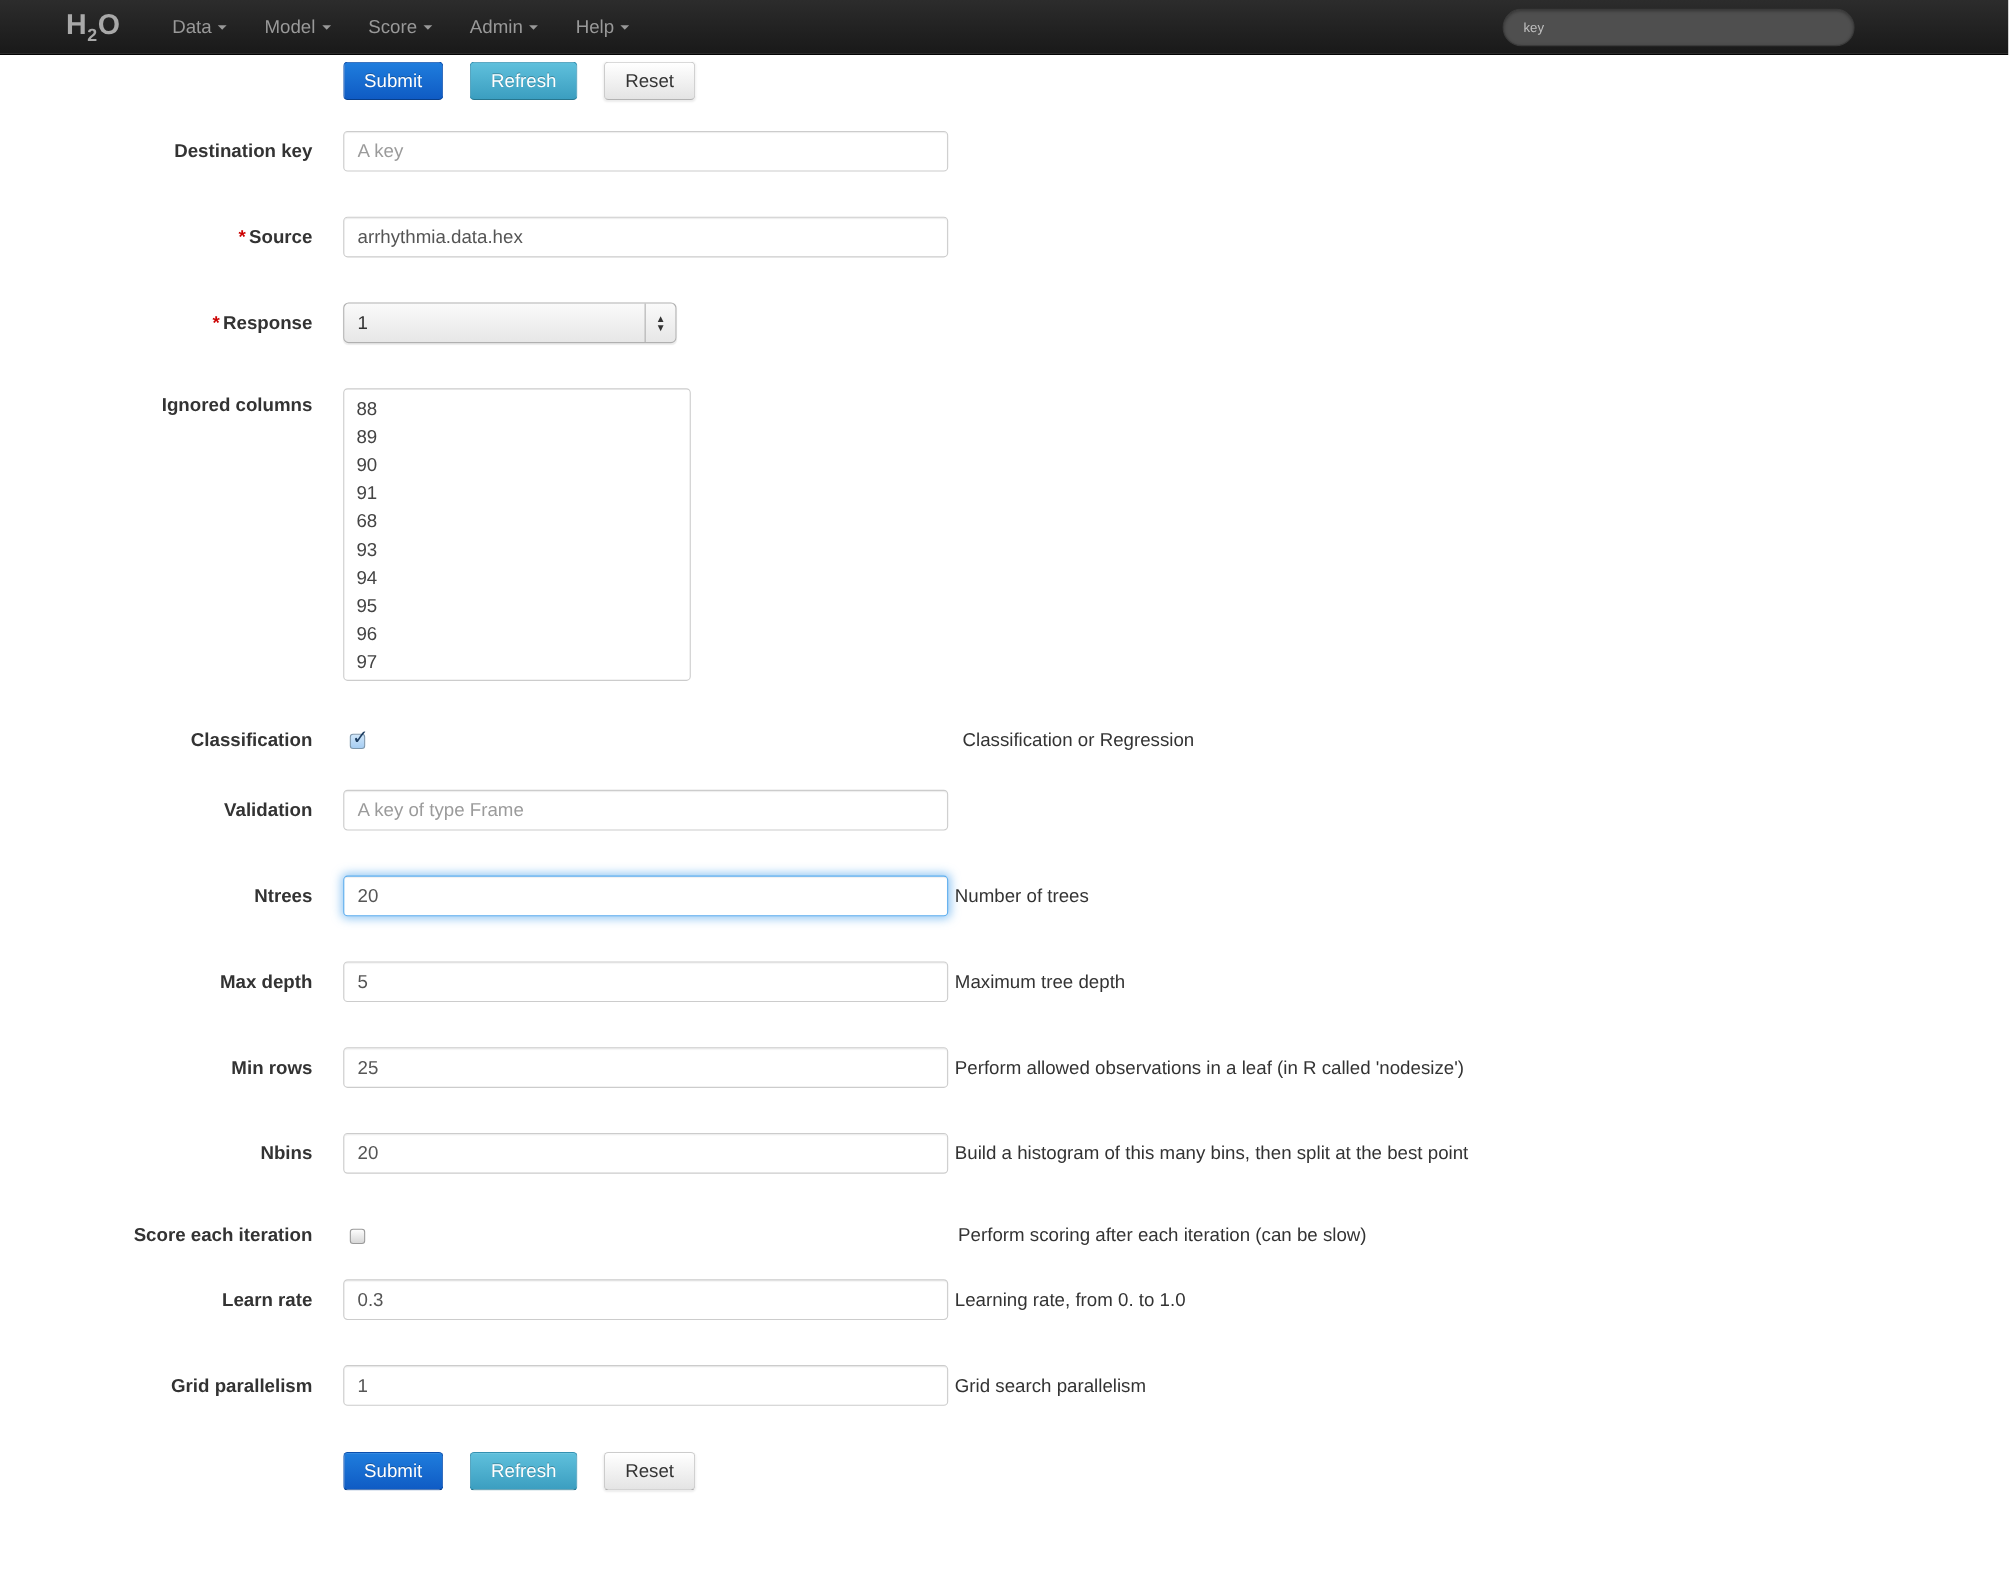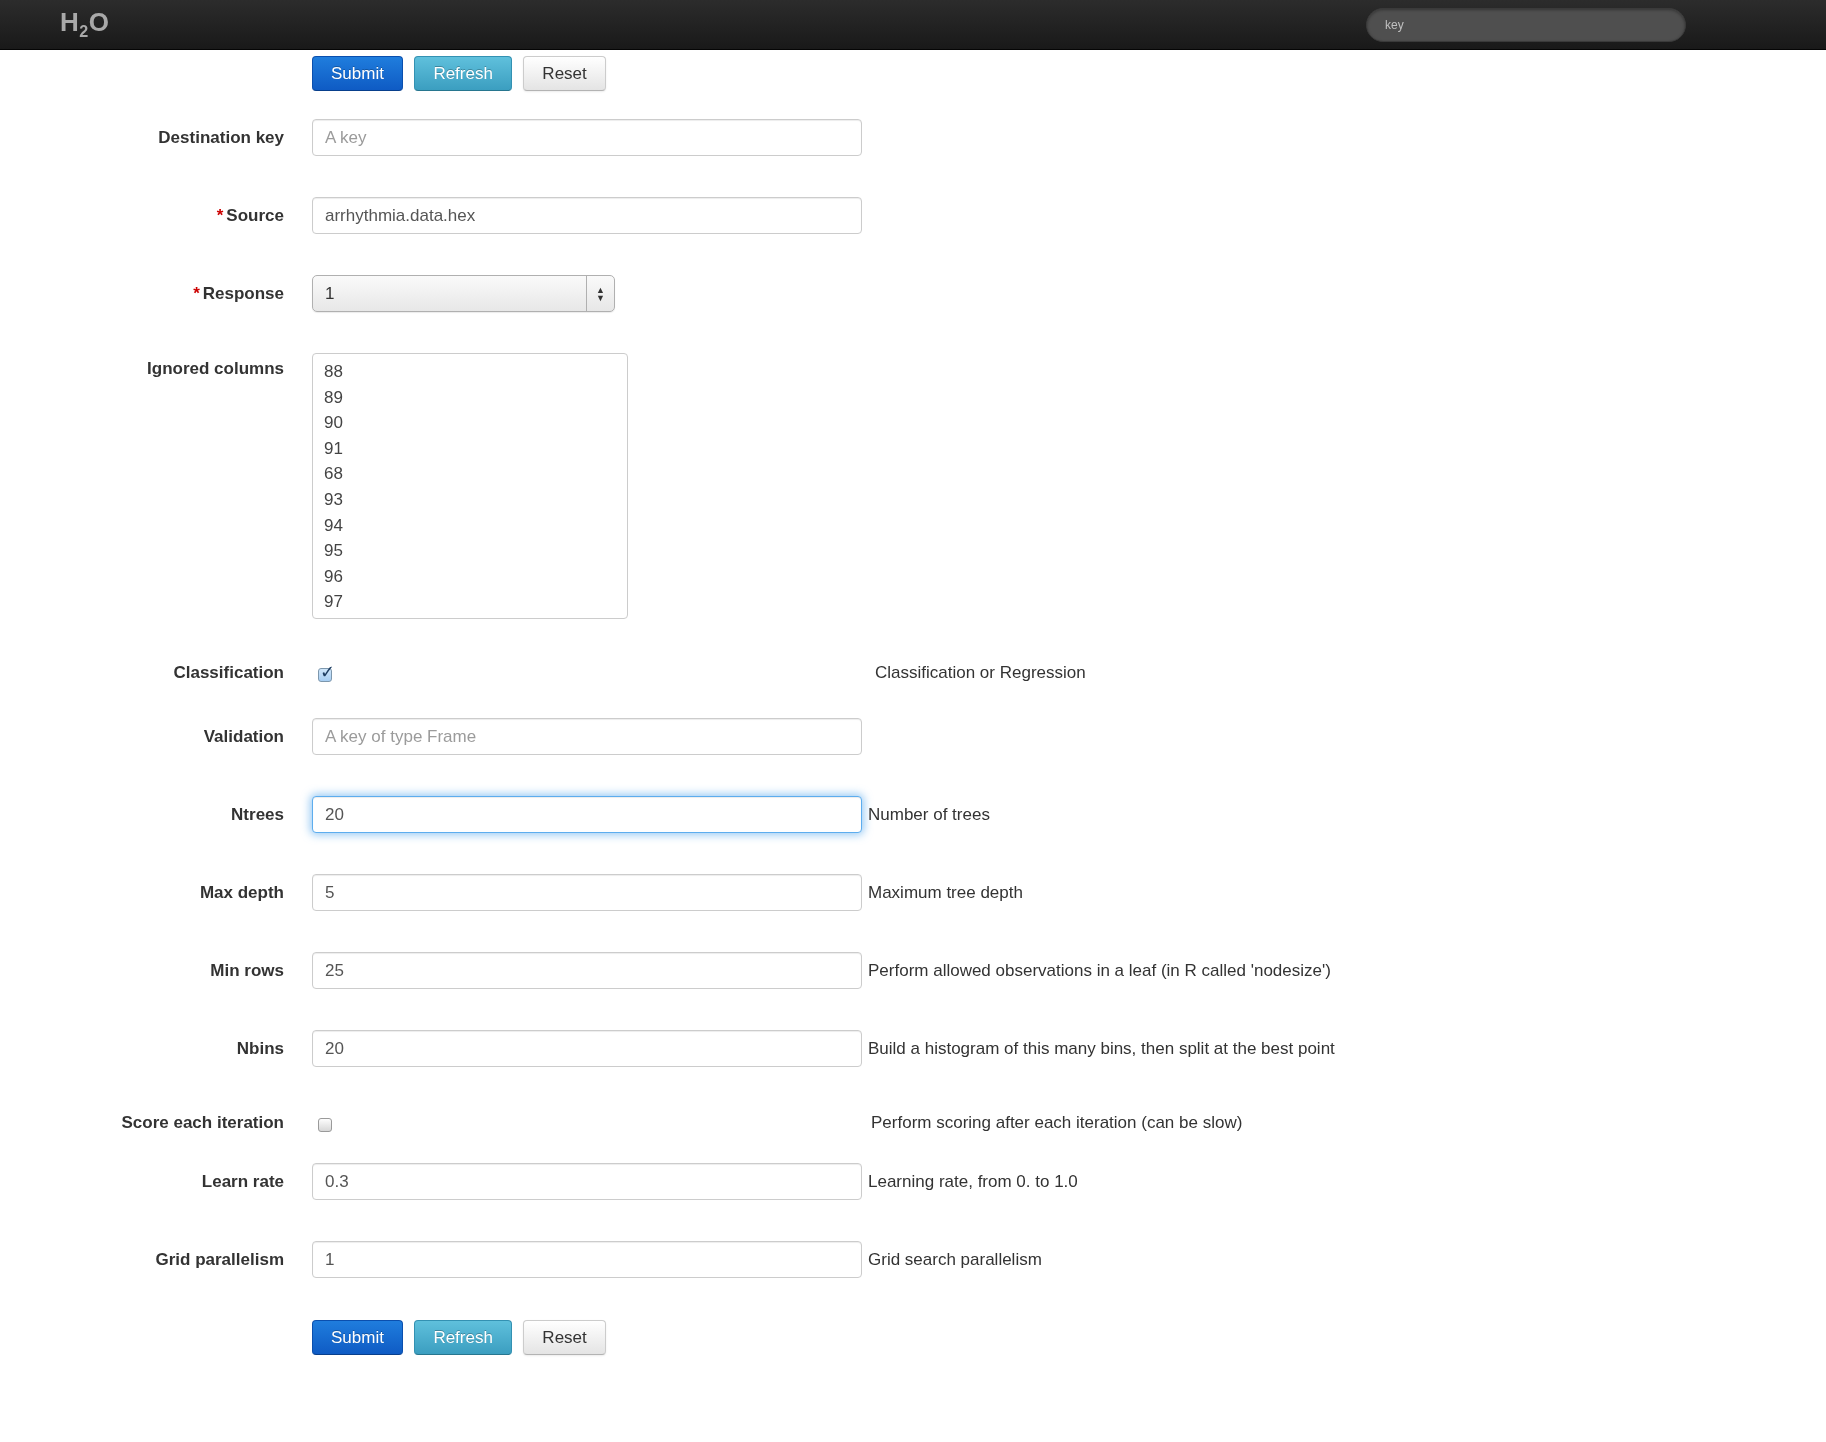--- a/index.html
+++ b/index.html
@@ -21,21 +21,21 @@
     border-top:4px solid #999; }
   .nav-search { position:absolute; right:140px; top:8px; width:320px; height:34px;
     background:#4f4f4f; border:1px solid #3a3a3a; border-radius:17px; color:#c0c0c0;
     font-size:12px; padding:0 18px; outline:none;
     box-shadow:inset 0 1px 3px rgba(0,0,0,.35); font-family:inherit; }
 
   
   .btn { display:inline-block; height:35px; line-height:33px; padding:0 18px;
     font-size:17px; border-radius:4px; border:1px solid transparent; cursor:pointer;
     font-family:inherit; vertical-align:top; }
-  .btn + .btn { margin-left:7px; }
+  .btn + .btn { margin-left:20px; }
   .btn-primary { color:#fff; background:linear-gradient(#1f7ddd,#0f5bc4);
     border-color:#0a4fae #0a4fae #083f8c; text-shadow:0 -1px 0 rgba(0,0,0,.25); }
   .btn-info { color:#fff; background:linear-gradient(#5fc0dc,#3b9ec0);
     border-color:#3391b2 #3391b2 #27768f; text-shadow:0 -1px 0 rgba(0,0,0,.25); }
   .btn-default { color:#333; background:linear-gradient(#ffffff,#e4e4e4);
     border-color:#ccc #ccc #b3b3b3;
     box-shadow:inset 0 1px 0 rgba(255,255,255,.3), 0 1px 2px rgba(0,0,0,.08); }
 
   
   .row { position:absolute; left:0; right:0; }
@@ -76,20 +76,42 @@
   .checkbox.checked::after { content:"✓"; position:absolute; left:1px; top:-8px;
     font-size:18px; font-weight:bold; color:#1c3c60; }
 </style>
 </head>
 <body>
 
 <div class="page">
 
   <div class="navbar">
     <div class="brand"><span>H</span><sub>2</sub><span>O</span></div>
+    <ul class="nav-menu">
+        <li>
+        <span>Data</span>
+        <span class="caret"></span>
+      </li>
+        <li>
+        <span>Model</span>
+        <span class="caret"></span>
+      </li>
+        <li>
+        <span>Score</span>
+        <span class="caret"></span>
+      </li>
+        <li>
+        <span>Admin</span>
+        <span class="caret"></span>
+      </li>
+        <li>
+        <span>Help</span>
+        <span class="caret"></span>
+      </li>
+      </ul>
     <input class="nav-search" value="key" style="">
   </div>
 
   <div class="row" style="top:56px; left:312px;">
     <button class="btn btn-primary">Submit</button>
     <button class="btn btn-info">Refresh</button>
     <button class="btn btn-default">Reset</button>
   </div>
 
   <div class="row" style="top:119px;">

